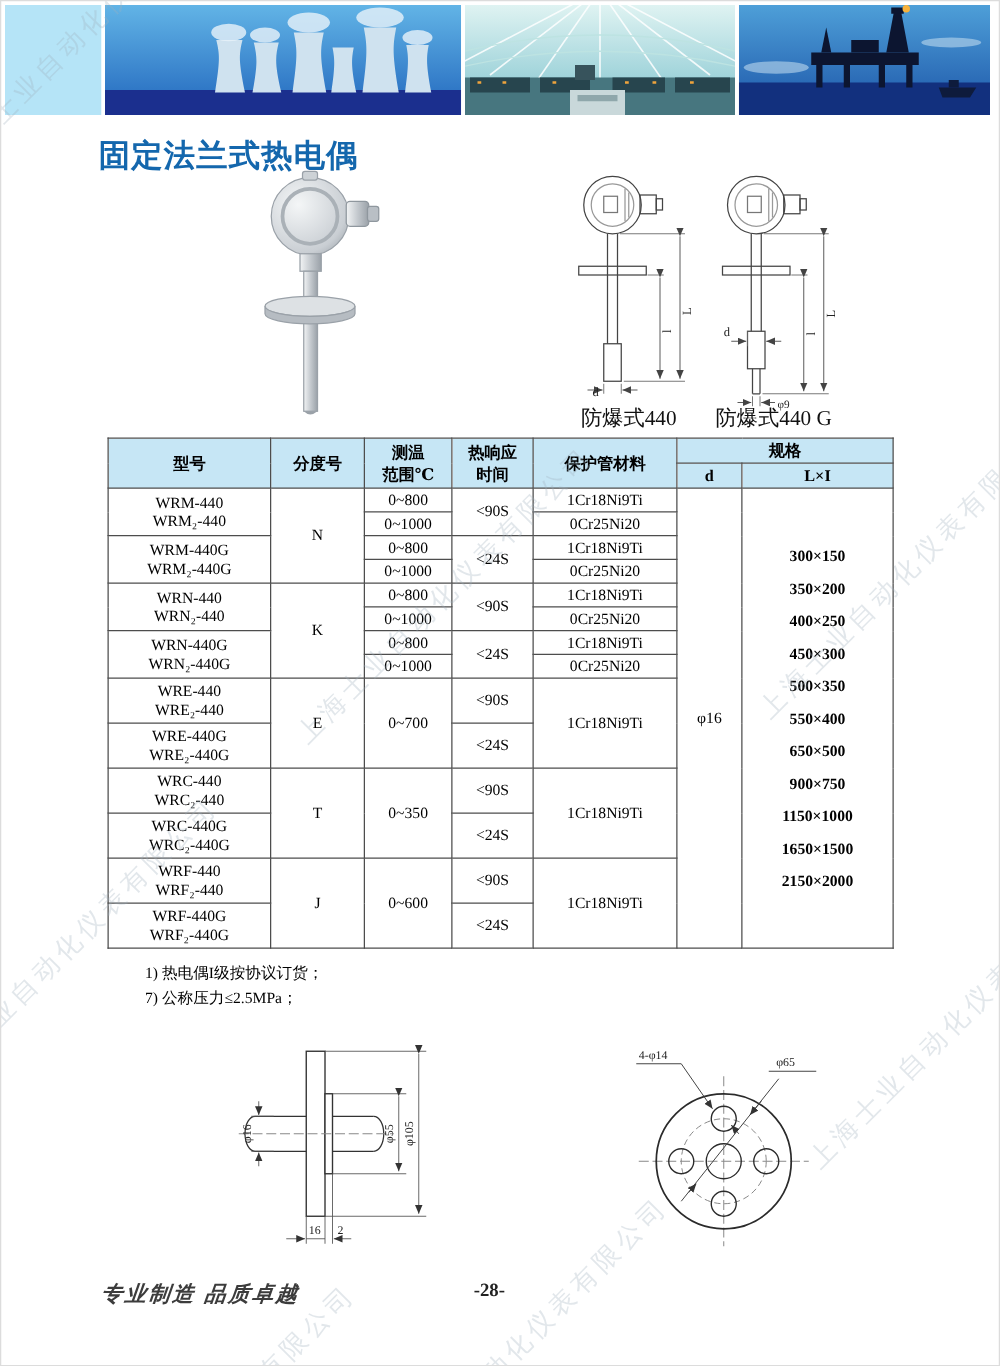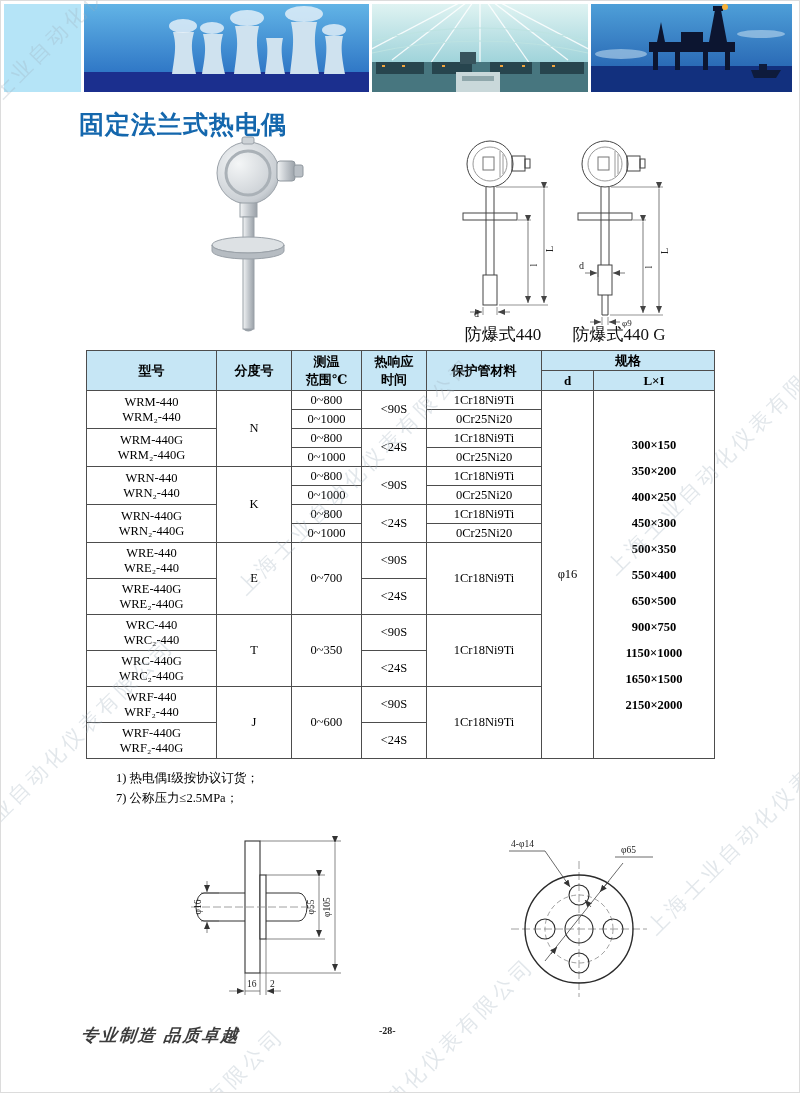--- a/index.html
+++ b/index.html
@@ -48,21 +48,21 @@
   
   .bdraw-side  { position:absolute; left:172px; top:832px; width:212px; height:176px; }
   .bdraw-front { position:absolute; left:480px; top:826px; width:202px; height:192px; }
   
   .footer-slogan {
     position:absolute; left:80px; top:1023px;
     font-family:"Liberation Sans","DejaVu Sans",sans-serif;
     font-size:17px; font-weight:bold; font-style:italic; color:#3c3c3c;
     letter-spacing:2px; transform:skewX(-6deg);
   }
-  .page-number { position:absolute; left:378px; top:1024px; font-size:10px; font-weight:bold; color:#222; }
+  .page-number { position:absolute; left:378px; top:1024px; font-size:15px; font-weight:bold; color:#222; }
   
   .wm {
     position:absolute; white-space:nowrap; pointer-events:none;
     font-family:"Liberation Sans","DejaVu Sans",sans-serif;
     font-size:21px; letter-spacing:4px; color:rgba(158,174,190,0.30);
     transform:rotate(-45deg); transform-origin:left top;
   }
 </style>
 </head>
 <body>

